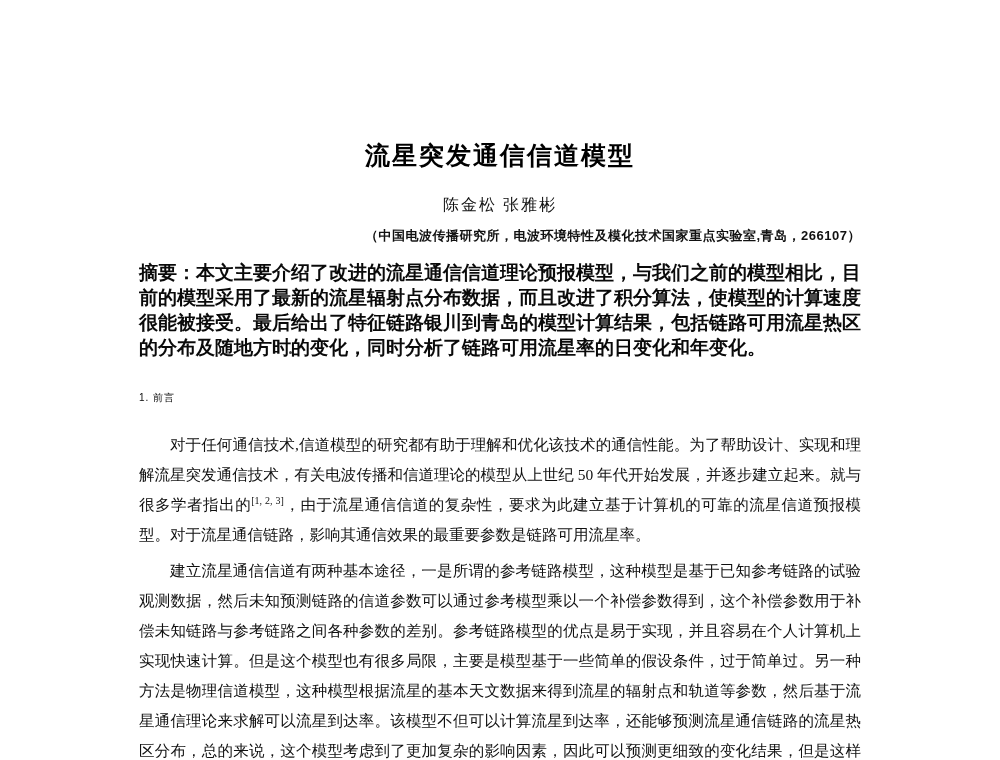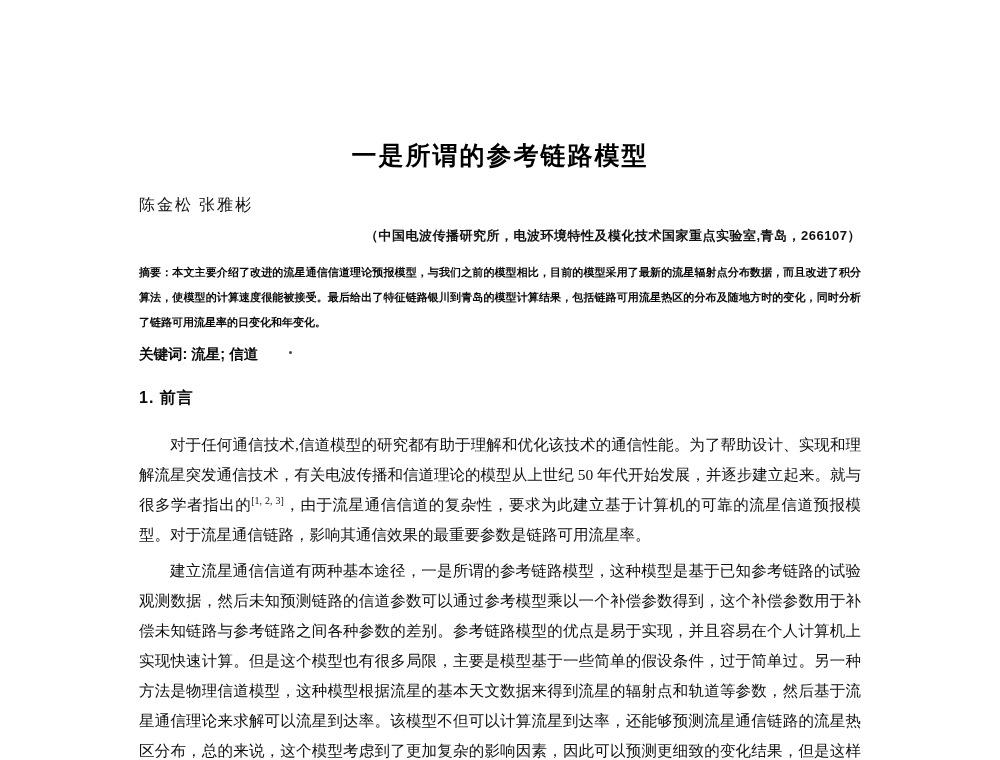--- a/index.html
+++ b/index.html
@@ -25,55 +25,56 @@
       margin-top: 139px;
       text-align: center;
       font-family: "Liberation Sans", "DejaVu Sans", sans-serif;
       font-weight: bold;
       font-size: 25px;
       letter-spacing: 2px;
       color: #000;
     }
     .authors {
       margin-top: 23px;
+      text-align: center;
       font-size: 16px;
       letter-spacing: 2px;
       color: #111;
     }
     .affiliation {
       margin-top: 11px;
       text-align: right;
       font-family: "Liberation Sans", "DejaVu Sans", sans-serif;
       font-weight: bold;
       font-size: 13px;
       letter-spacing: 0.5px;
       color: #111;
     }
     .abstract {
       margin-top: 15px;
       font-family: "Liberation Sans", "DejaVu Sans", sans-serif;
       font-weight: bold;
-      font-size: 11px;
+      font-size: 19px;
       line-height: 25px;
       text-align: justify;
       color: #0a0a0a;
     }
     .keywords {
       margin-top: 7px;
       font-family: "Liberation Sans", "DejaVu Sans", sans-serif;
       font-weight: bold;
       font-size: 14.5px;
       line-height: 24px;
       color: #0a0a0a;
     }
     .section-heading {
-      margin-top: 20px;
+      margin-top: 26px;
       font-family: "Liberation Sans", "DejaVu Sans", sans-serif;
-      font-weight: bold;
-      font-size: 16px;
+      font-weight: normal;
+      font-size: 10px;
       line-height: 24px;
       letter-spacing: 1px;
       color: #0a0a0a;
     }
     .body-para {
       margin: 0;
       margin-top: 6px;
       font-size: 15.5px;
       line-height: 30px;
       text-align: justify;
@@ -96,33 +97,30 @@
       height: 3px;
       background: #444;
       border-radius: 50%;
     }
   </style>
 </head>
 <body>
 
 <div class="page">
 
-  <div class="paper-title">一是所谓的参考链路模型</div>
+  <div class="paper-title">流星突发通信信道模型</div>
 
   <div class="authors">陈金松 张雅彬</div>
 
   <div class="affiliation">（中国电波传播研究所，电波环境特性及模化技术国家重点实验室,青岛，266107）</div>
 
   <div class="abstract">
     <span>摘要：</span><span>本文主要介绍了改进的流星通信信道理论预报模型，与我们之前的模型相比，目前的模型采用了最新的流星辐射点分布数据，而且改进了积分算法，使模型的计算速度很能被接受。最后给出了特征链路银川到青岛的模型计算结果，包括链路可用流星热区的分布及随地方时的变化，同时分析了链路可用流星率的日变化和年变化。</span>
   </div>
 
-  <div class="keywords">
-    <span>关键词:</span><span> 流星; 信道</span>
-  </div>
 
   <div class="section-heading">1.  前言</div>
 
   <p class="body-para first">
     <span>对于任何通信技术,信道模型的研究都有助于理解和优化该技术的通信性能。为了帮助设计、实现和理解流星突发通信技术，有关电波传播和信道理论的模型从上世纪 50 年代开始发展，并逐步建立起来。就与很多学者指出的</span><sup class="citation-sup">[1, 2, 3]</sup><span>，由于流星通信信道的复杂性，要求为此建立基于计算机的可靠的流星信道预报模型。对于流星通信链路，影响其通信效果的最重要参数是链路可用流星率。</span>
   </p>
 
   <p class="body-para">建立流星通信信道有两种基本途径，一是所谓的参考链路模型，这种模型是基于已知参考链路的试验观测数据，然后未知预测链路的信道参数可以通过参考模型乘以一个补偿参数得到，这个补偿参数用于补偿未知链路与参考链路之间各种参数的差别。参考链路模型的优点是易于实现，并且容易在个人计算机上实现快速计算。但是这个模型也有很多局限，主要是模型基于一些简单的假设条件，过于简单过。另一种方法是物理信道模型，这种模型根据流星的基本天文数据来得到流星的辐射点和轨道等参数，然后基于流星通信理论来求解可以流星到达率。该模型不但可以计算流星到达率，还能够预测流星通信链路的流星热区分布，总的来说，这个模型考虑到了更加复杂的影响因素，因此可以预测更细致的变化结果，但是这样一来就同时导致了计算过程的</p>
 
 </div>

